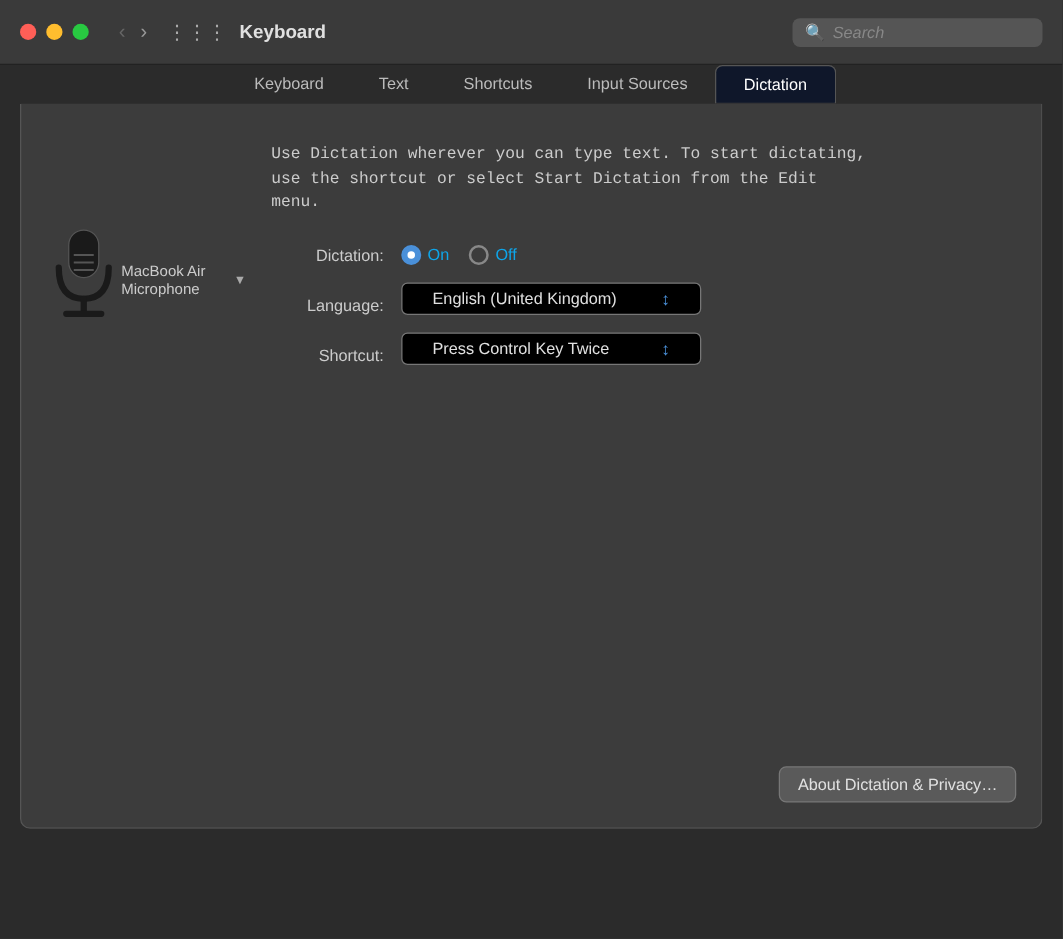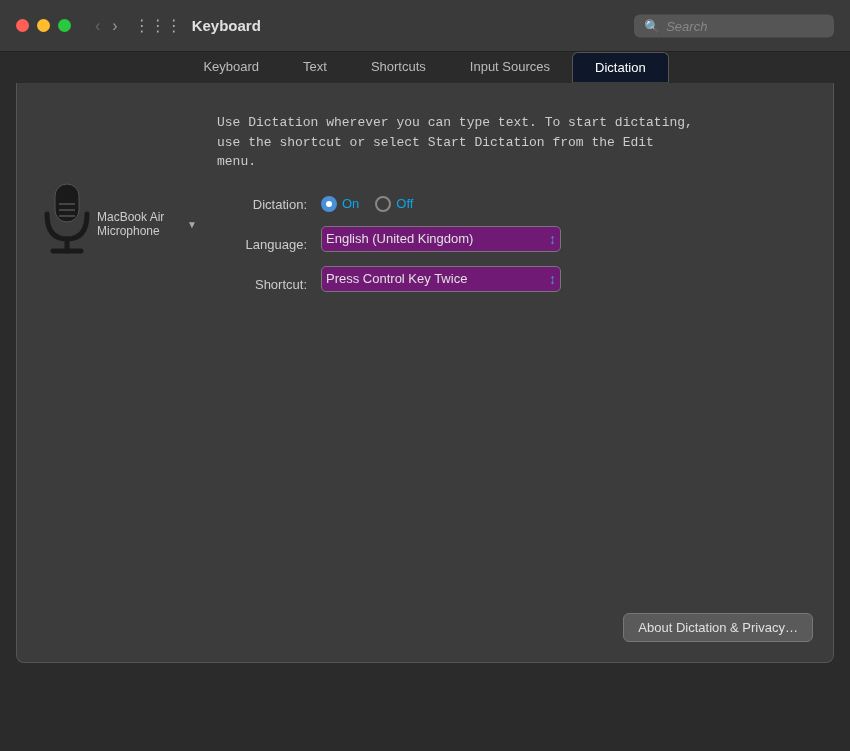--- a/index.html
+++ b/index.html
@@ -222,24 +222,24 @@
 
     .radio-label {
       font-size: 13px;
       color: #0ea5e9;
     }
 
     
     .dropdown {
       display: flex;
       align-items: center;
-      background: #701a75;
+      background: #000000;
       border: 1px solid #777;
       border-radius: 5px;
-      padding: 4px 4px;
+      padding: 4px 24px;
       cursor: pointer;
       min-width: 240px;
       justify-content: space-between;
     }
 
     .dropdown-text {
       font-size: 13px;
       color: #e0e0e0;
     }
 

